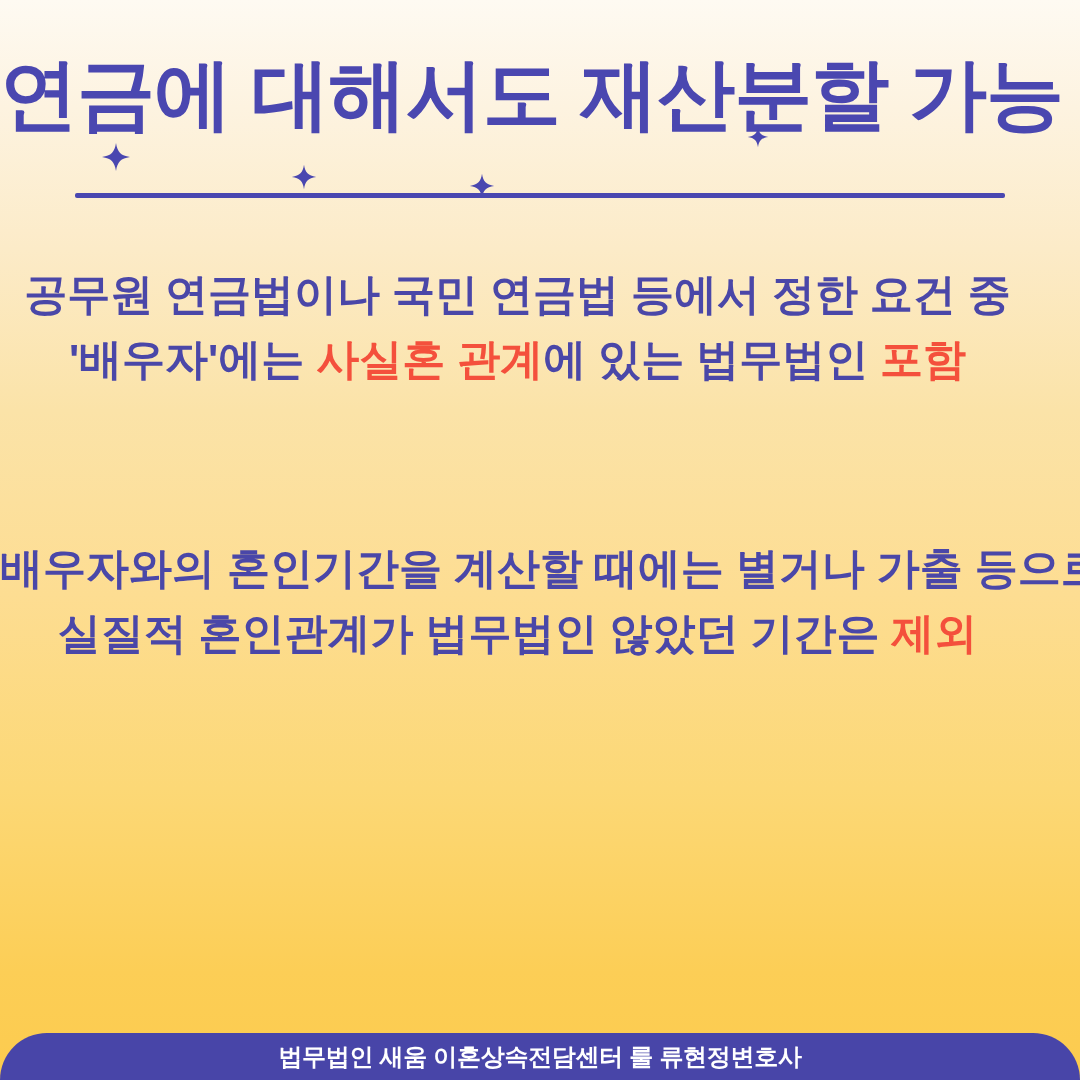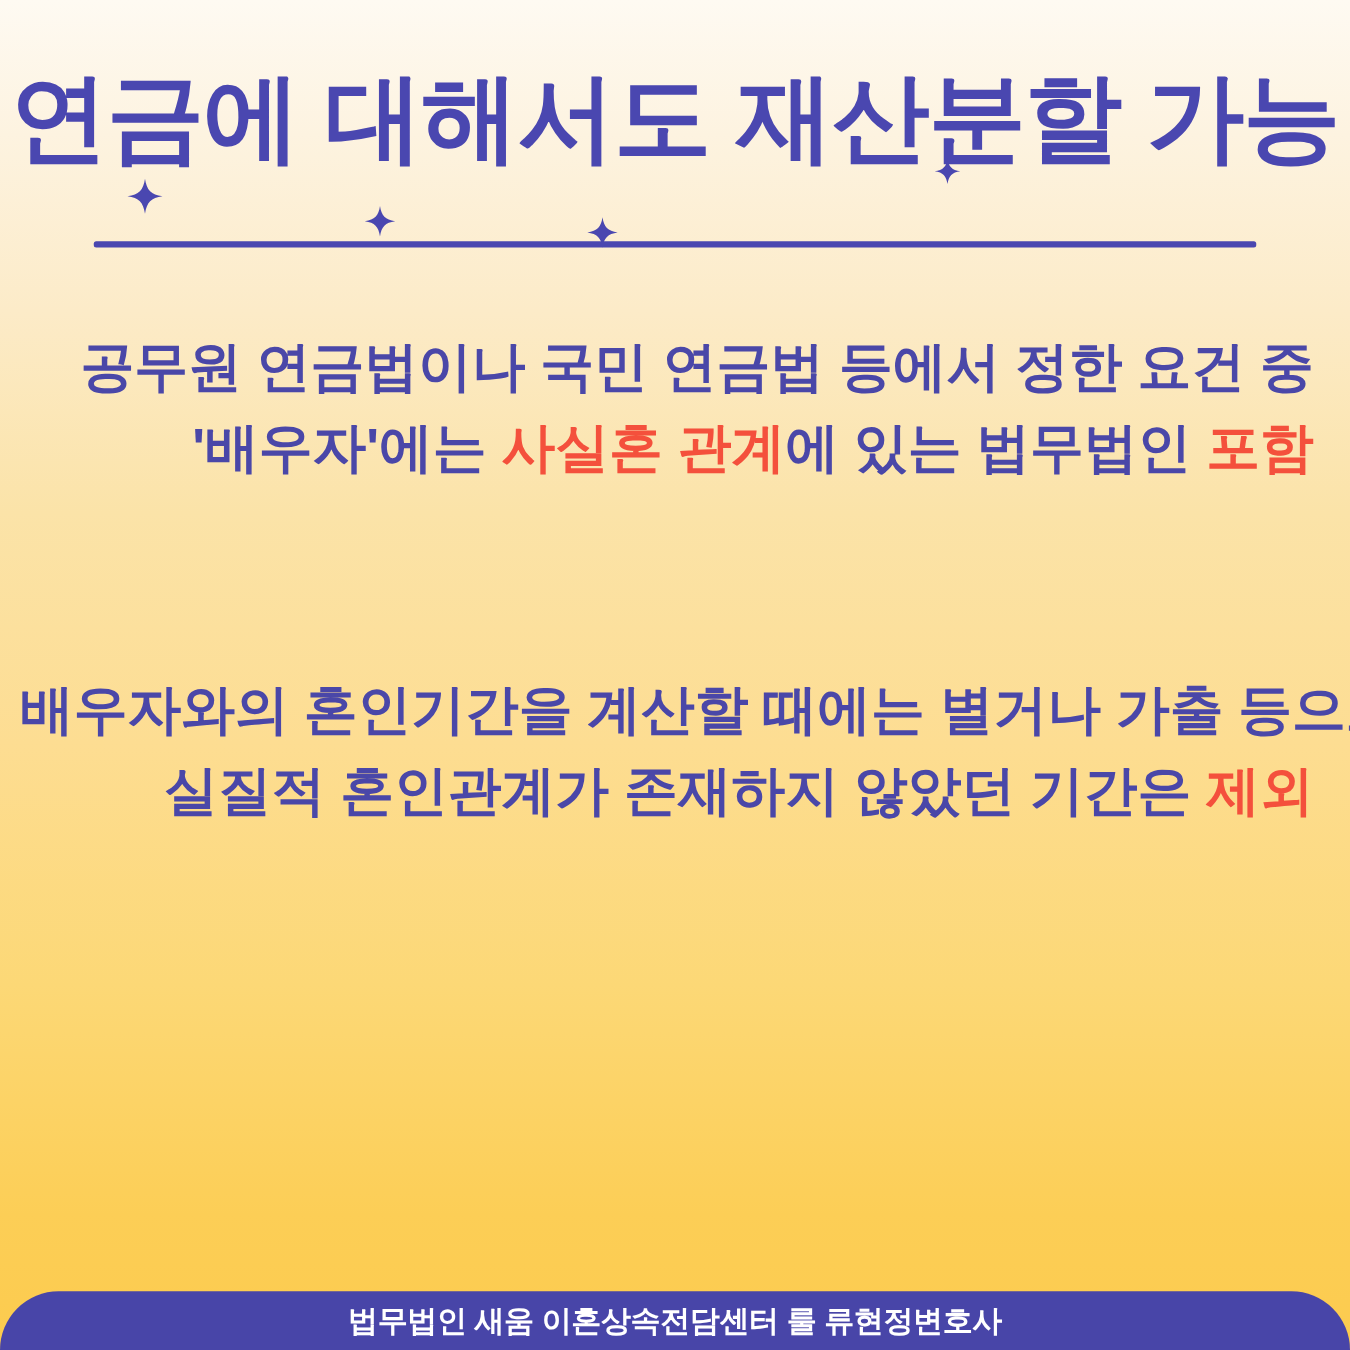--- a/index.html
+++ b/index.html
@@ -29,21 +29,20 @@
         #FCCB4E 100%);
     overflow: hidden;
   }
 
   
   #title-block {
     position: absolute;
     top: 48px;
     left: 0;
     width: 1080px;
-    text-align: center;
   }
   #title {
     position: relative;
     display: inline-block;
     color: #4A47B0;
     font-size: 78px;
     line-height: 1.18;
     font-weight: 700;
     letter-spacing: -1px;
     white-space: nowrap;
@@ -60,23 +59,23 @@
     left: 75px;
     width: 930px;
     height: 5px;
     background: #4A47B0;
     border-radius: 2px;
   }
 
   
   .para {
     position: absolute;
-    left: 16px;
+    left: 0;
     width: 1035px;
-    text-align: right;
+    text-align: center;
     color: #4A47A8;
     font-weight: 600;
     line-height: 1.52;
     white-space: nowrap;
   }
   #para-1 { top: 262px; font-size: 43px; }
   #para-2 { top: 536px; font-size: 43px; }
   .hl { color: #F4503C; }
 
   
@@ -140,21 +139,21 @@
   <div class="para" id="para-1">
     <div>공무원 연금법이나 국민 연금법 등에서 정한 요건 중</div>
     <div>
       <span>'배우자'에는 </span><span class="hl">사실혼 관계</span><span>에 있는 법무법인 </span><span class="hl">포함</span>
     </div>
   </div>
 
   <div class="para" id="para-2">
     <div>배우자와의 혼인기간을 계산할 때에는 별거나 가출 등으로</div>
     <div>
-      <span>실질적 혼인관계가 존재하지 않았던 기간은 </span><span class="hl">제외</span>
+      <span>실질적 혼인관계가 법무법인 않았던 기간은 </span><span class="hl">제외</span>
     </div>
   </div>
 
   <div id="footer">
     <span id="footer-text">법무법인 새움 이혼상속전담센터 룰 류현정변호사</span>
   </div>
 
 </div>
 
 </body></html>

